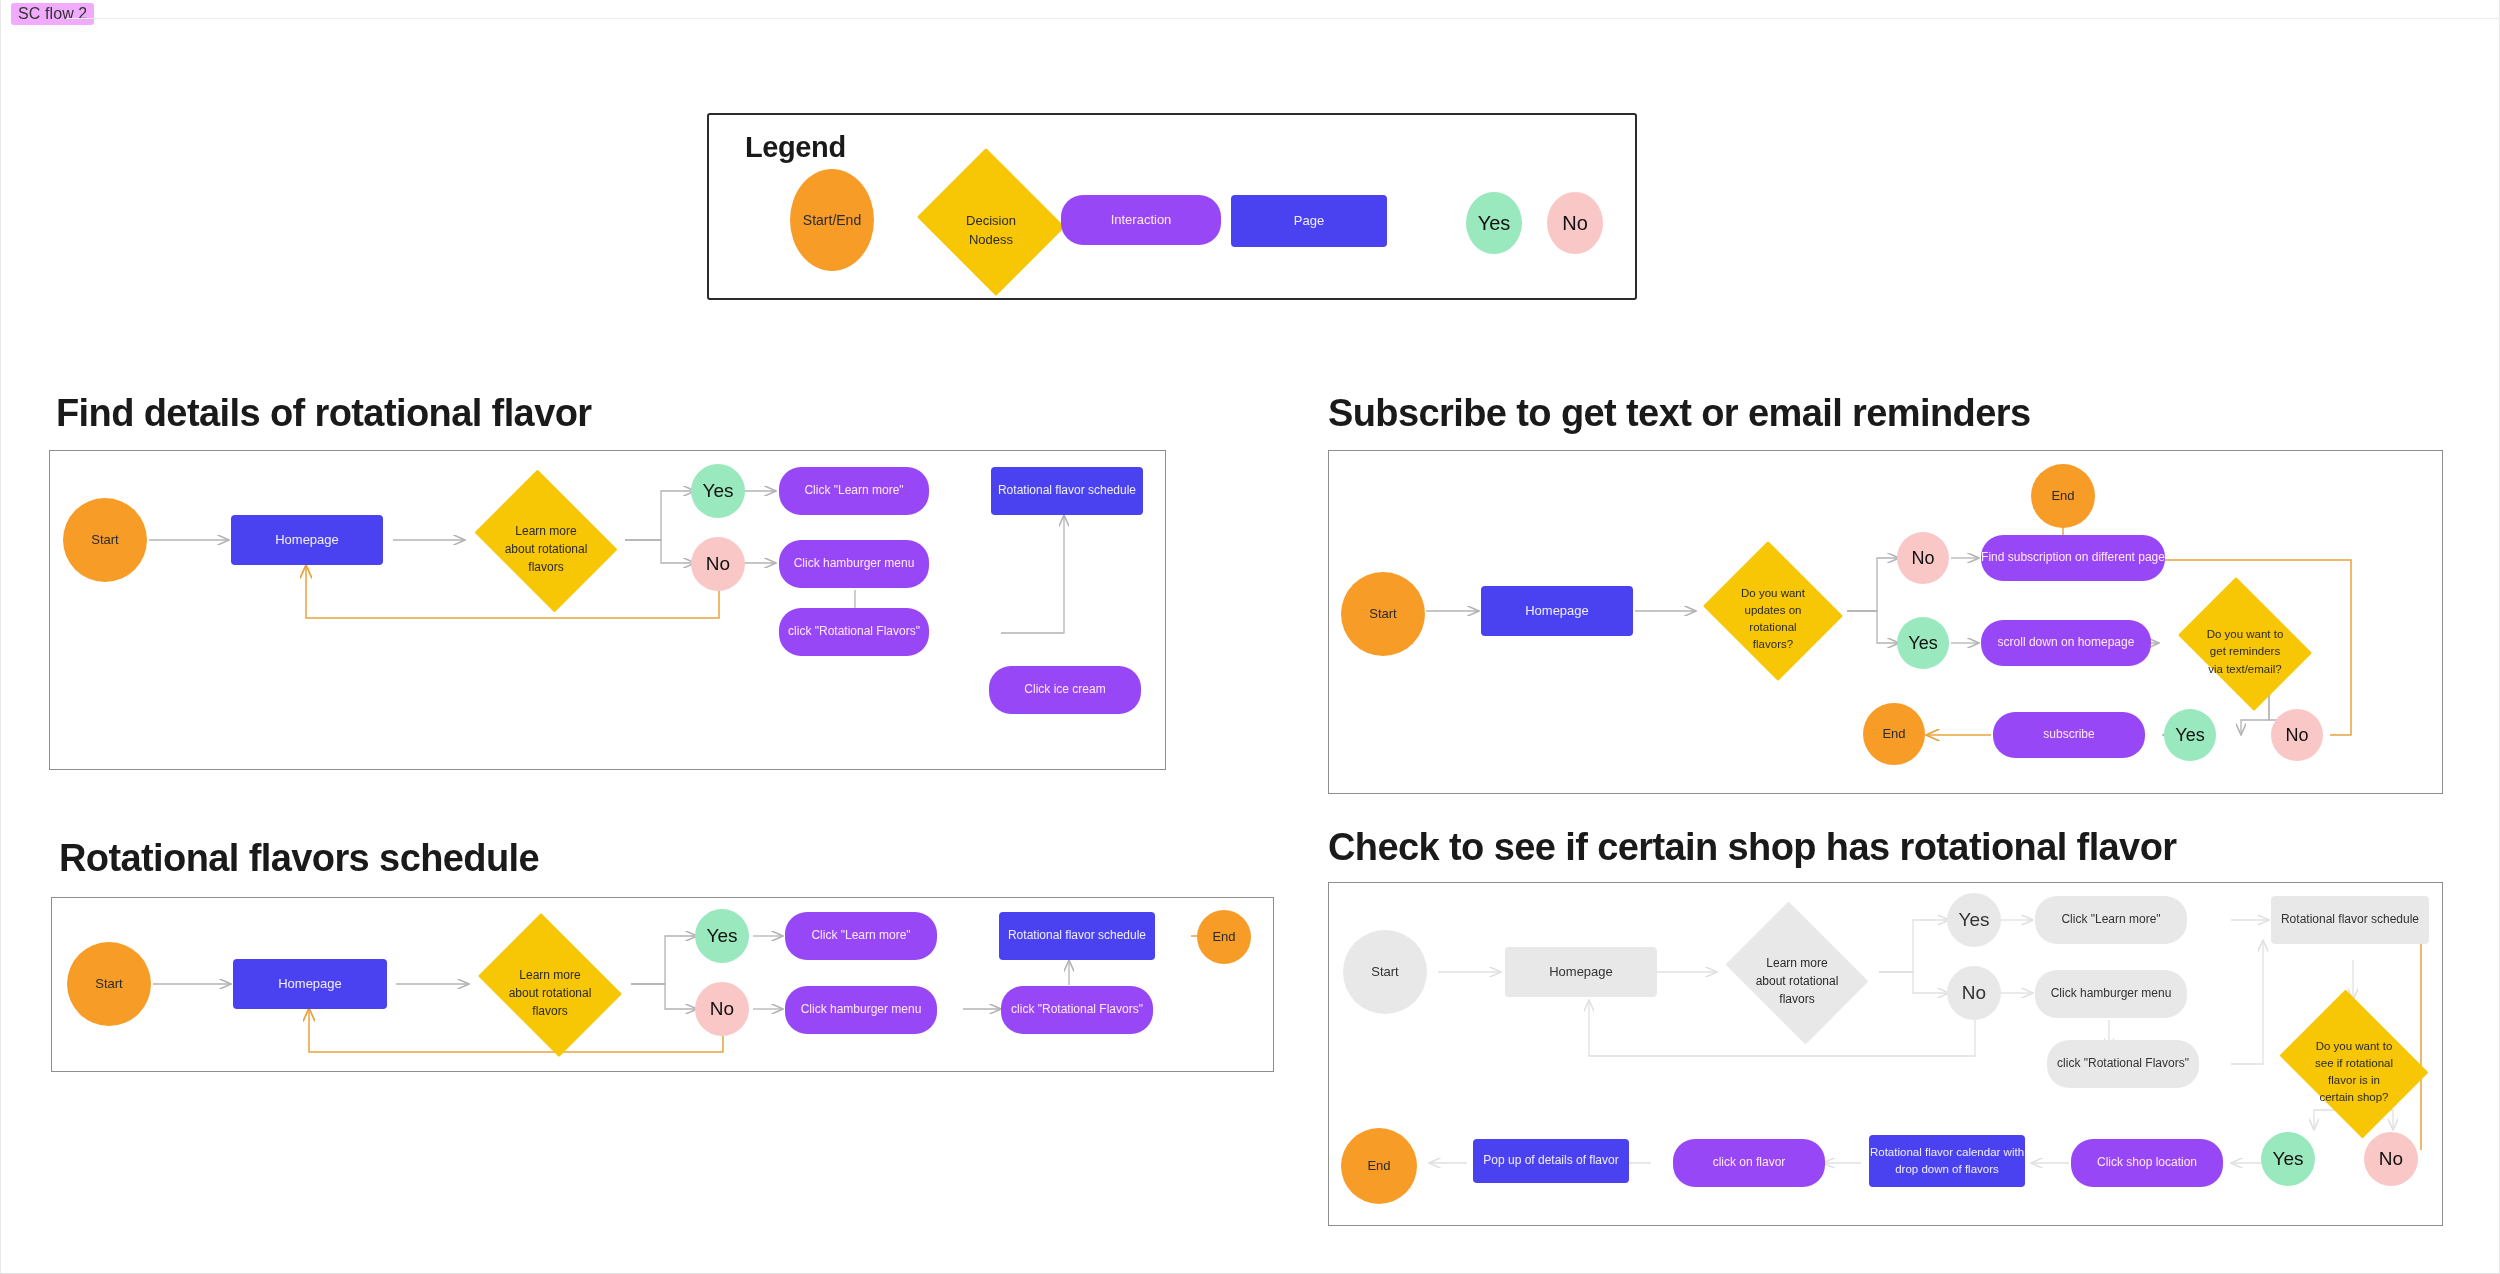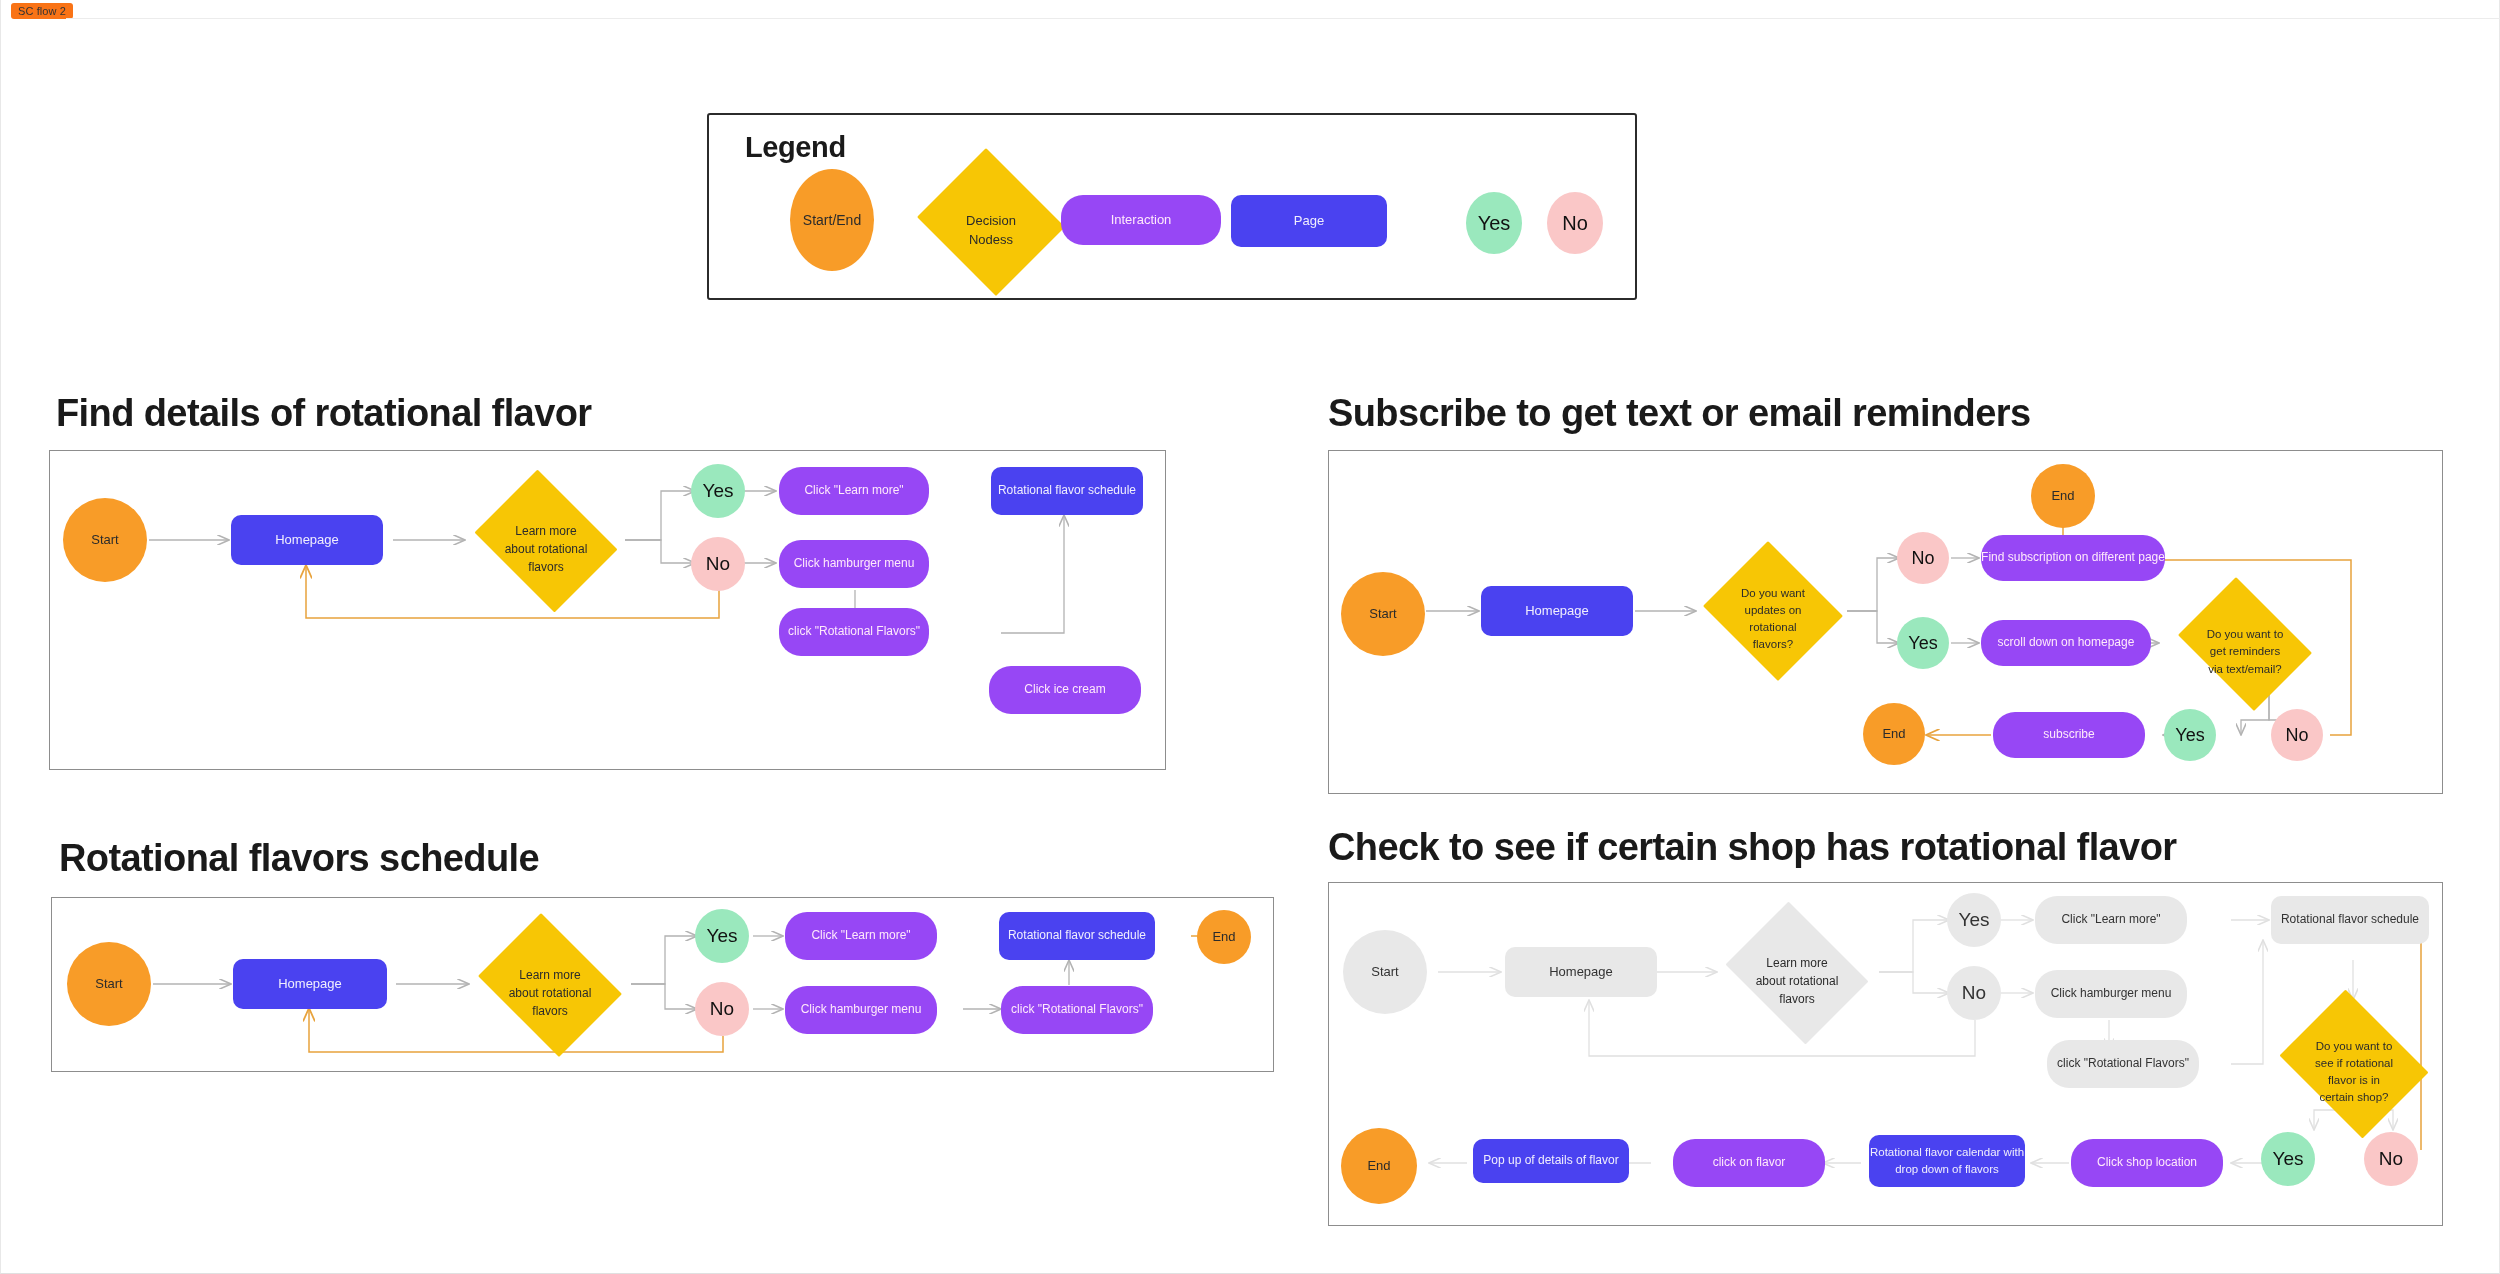--- a/index.html
+++ b/index.html
@@ -13,22 +13,22 @@
   .canvas{
     position:absolute;left:0;top:0;width:2500px;height:1274px;
     background:#ffffff;
     border-left:1px solid #e8e8e8;
     border-right:1px solid #e8e8e8;
     border-bottom:1px solid #e0e0e0;
     box-sizing:border-box;
   }
   .frame-tab{
     position:absolute;left:10px;top:3px;
-    font-size:11px;color:#333;
-    background:#f97316;
+    font-size:16px;color:#333;
+    background:#f0abfc;
     padding:2px 7px;border-radius:3px;
     letter-spacing:.1px;
     white-space:nowrap;
   }
   .frame-top-line{
     position:absolute;left:65px;top:18px;width:2435px;height:1px;background:#ececec;
   }
 
   
   .legend{
@@ -40,21 +40,21 @@
     font-size:29px;font-weight:bold;color:#1a1a1a;letter-spacing:-.4px;
   }
 
   
   .shape{
     position:absolute;display:flex;align-items:center;justify-content:center;
     text-align:center;box-sizing:border-box;line-height:1.45;
   }
   .ellipse{border-radius:50%;}
   .rounded{border-radius:22px;}
-  .rect{border-radius:10px;}
+  .rect{border-radius:4px;}
 
   .c-start{background:#f89c28;color:#2b2b2b;}
   .c-interaction{background:#9747f5;color:#ffe9fb;}
   .c-page{background:#4a42f0;color:#f0eefd;}
   .c-yes{background:#9ae8bd;color:#111;}
   .c-no{background:#fac7c7;color:#111;}
   .c-muted{background:#e8e8e8;color:#333;}
   .c-muted-round{background:#e8e8e8;color:#333;}
 
   .diamond{

